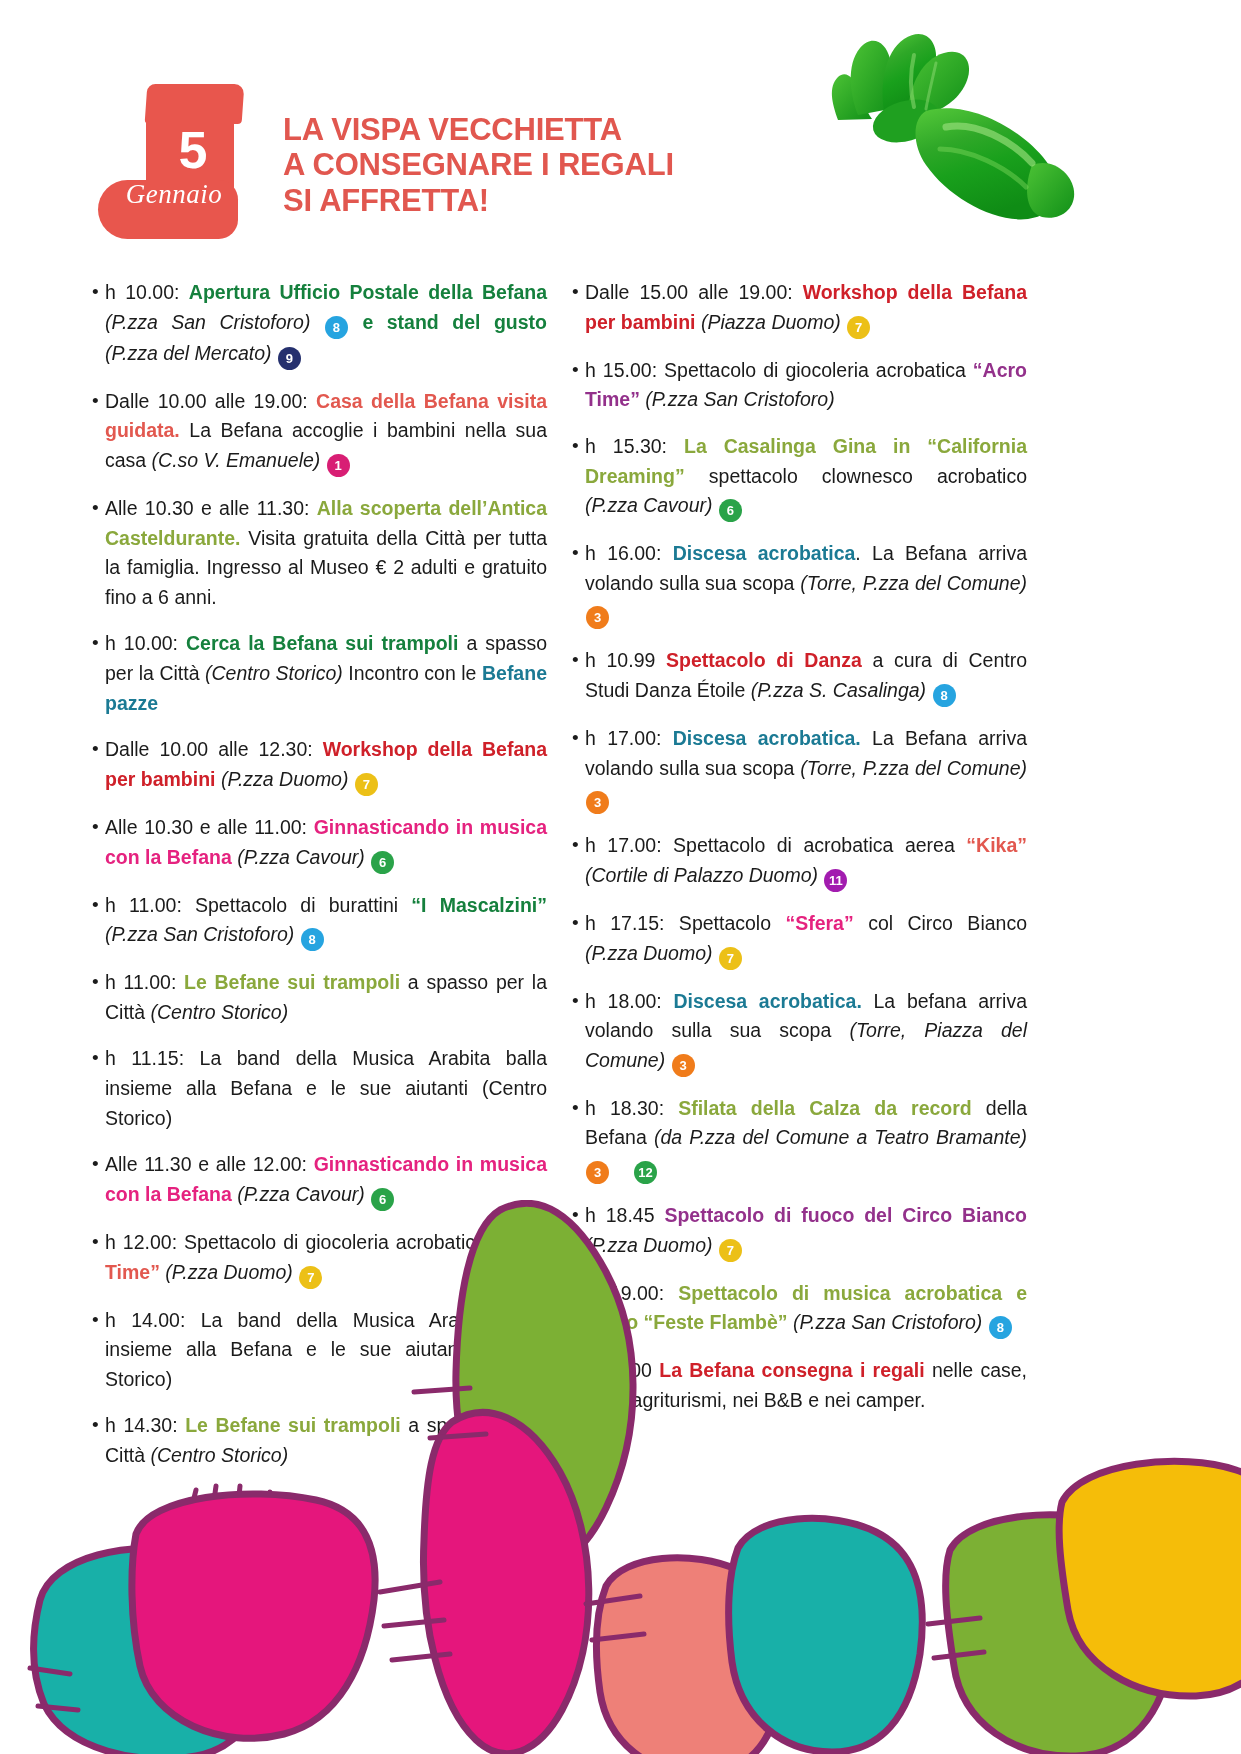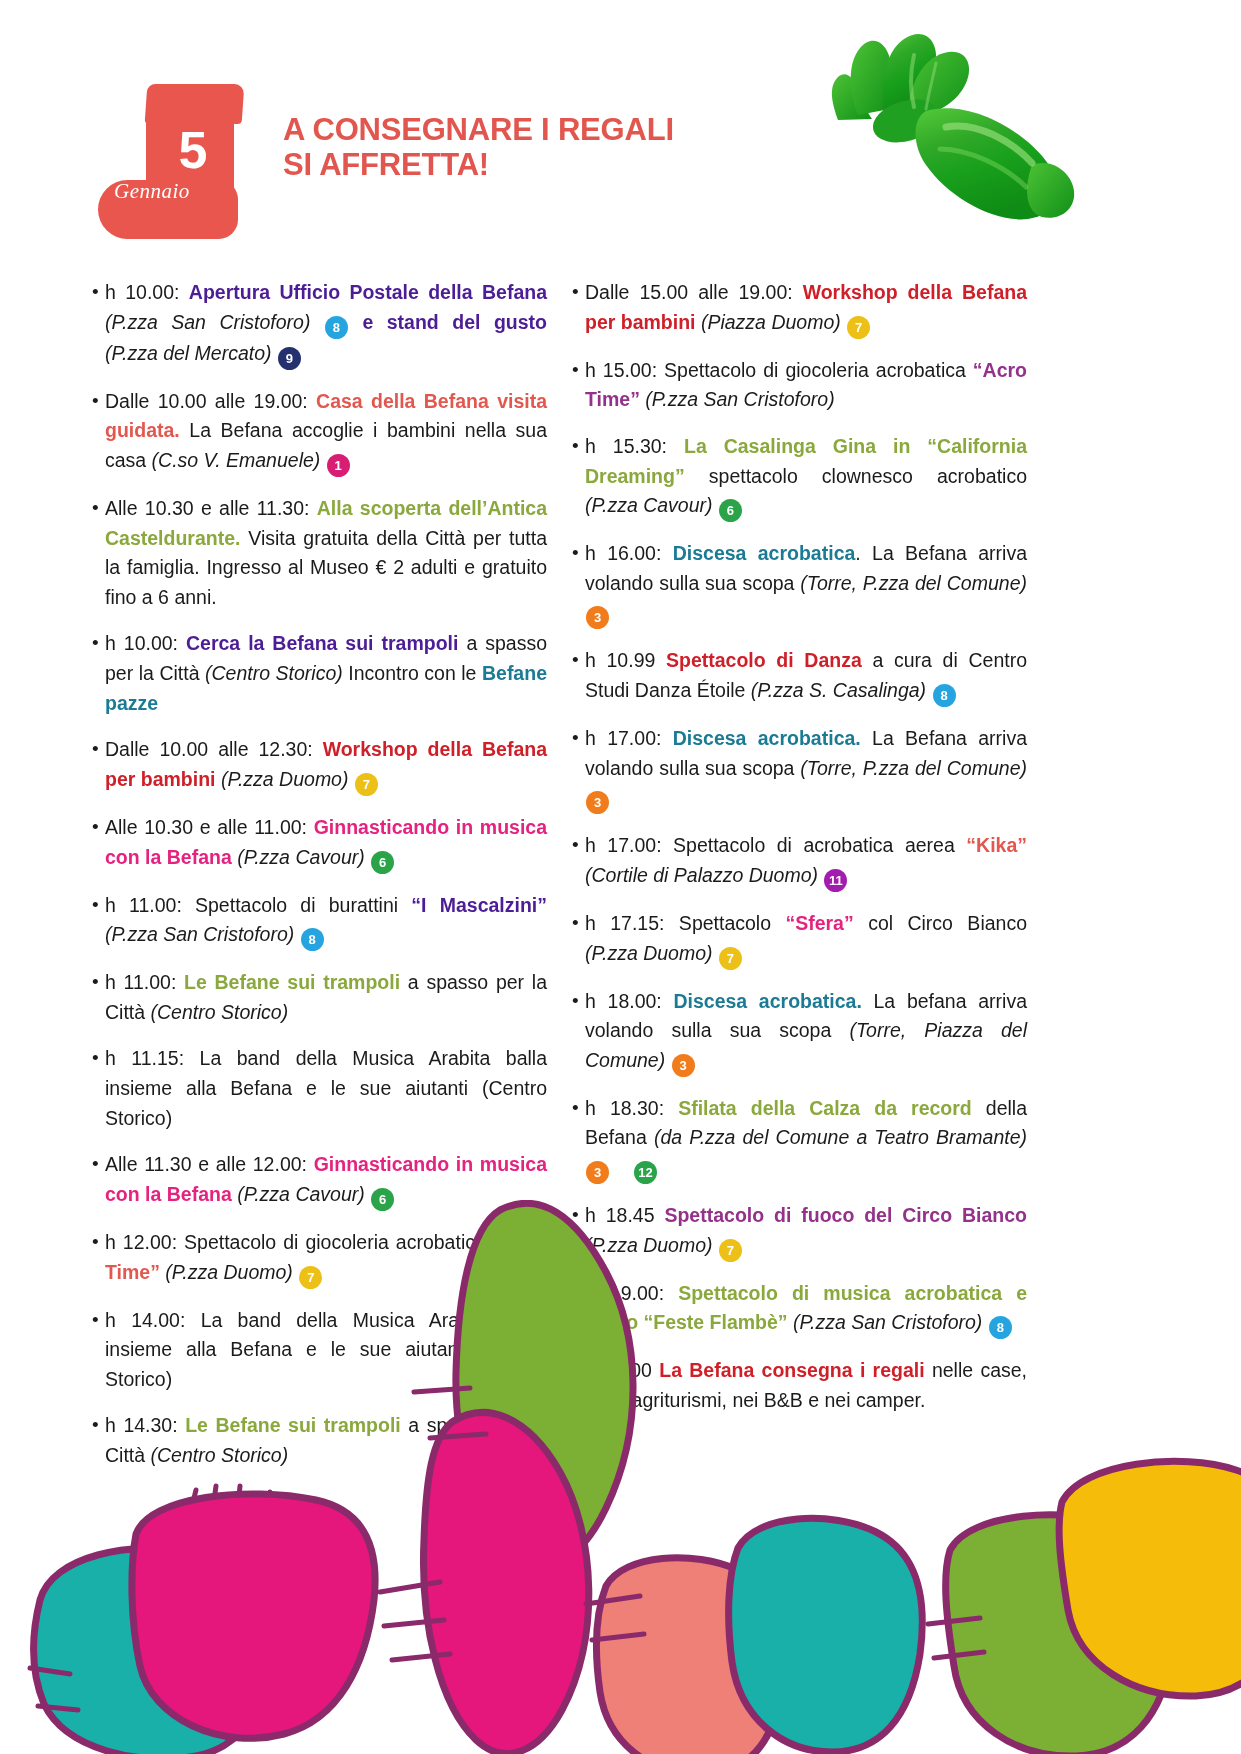--- a/index.html
+++ b/index.html
@@ -30,21 +30,21 @@
     position:absolute;left:0px;top:96px;width:140px;height:59px;
     background:#e8564d;border-radius:46px 30px 30px 46px;
   }
   .stocking .num{
     position:absolute;left:60px;top:40px;width:70px;
     text-align:center;color:#ffffff;font-size:52px;font-weight:700;
     line-height:1;font-family:"Liberation Sans",sans-serif;
   }
   .stocking .month{
     position:absolute;left:16px;top:95px;width:120px;
-    text-align:left;color:#ffffff;font-size:21px;
+    text-align:center;color:#ffffff;font-size:27px;
     font-style:italic;font-family:"Liberation Serif",serif;
     letter-spacing:.5px;
   }
 
   #header-title{
     position:absolute;left:283px;top:112px;width:520px;
     color:#e1574f;font-size:31px;font-weight:700;line-height:1.14;
     letter-spacing:-0.2px;
   }
   #header-title div{white-space:nowrap;}
@@ -71,21 +71,21 @@
   }
   ul.sched li:before{
     content:"\2022";
     position:absolute;left:0;top:0;color:#1b1b1b;font-size:19px;
   }
 
   .b{font-weight:700;}
   .i{font-style:italic;}
 
   
-  .c-purple{color:#4c1d95;}
+  .c-purple{color:#15803d;}
   .c-salmon{color:#e2584f;}
   .c-olive{color:#8aa83c;}
   .c-teal{color:#1b7a94;}
   .c-red{color:#cf2029;}
   .c-magenta{color:#e5227f;}
   .c-violet{color:#93318b;}
 
   
   .badge{
     display:inline-block;
@@ -115,20 +115,21 @@
 
   <div class="stocking">
     <div class="cuff"></div>
     <div class="leg"></div>
     <div class="foot"></div>
     <div class="num">5</div>
     <div class="month">Gennaio</div>
   </div>
 
   <div id="header-title">
+    <div>LA VISPA VECCHIETTA</div>
     <div>A CONSEGNARE I REGALI</div>
     <div>SI AFFRETTA!</div>
   </div>
 
   <svg class="candy" viewBox="0 0 300 215">
     <defs>
       <linearGradient id="cg" x1="0" y1="0" x2="0.4" y2="1">
         <stop offset="0%" stop-color="#55c93a"></stop>
         <stop offset="35%" stop-color="#2fa828"></stop>
         <stop offset="60%" stop-color="#19a01c"></stop>

